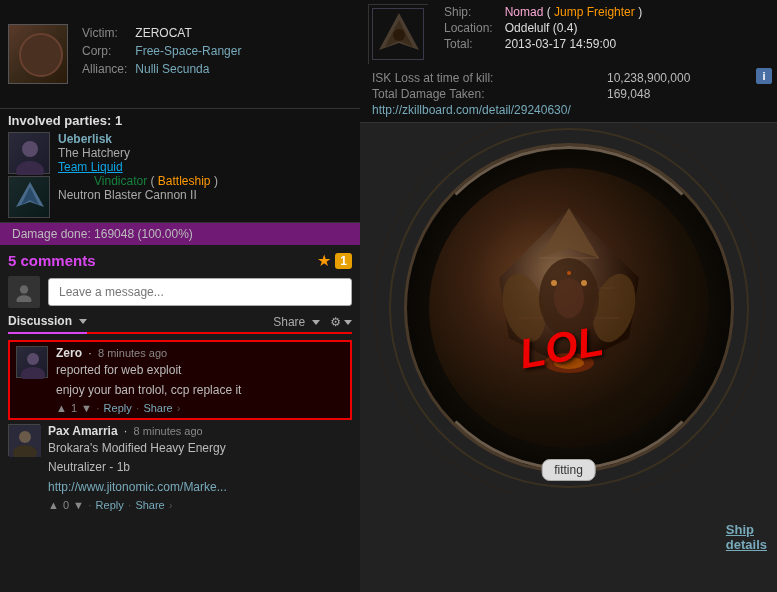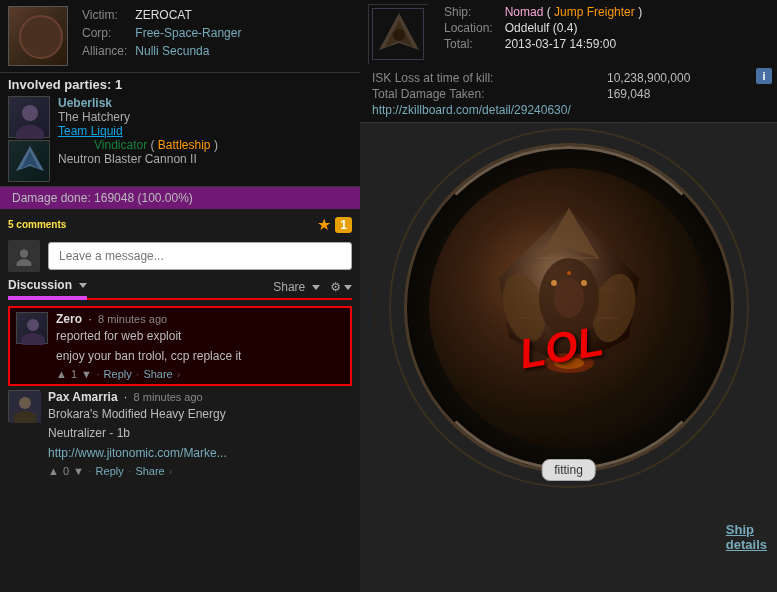--- a/index.html
+++ b/index.html
@@ -27,21 +27,21 @@
       padding: 0;
       overflow: hidden;
     }
 
     
     .victim-section {
       background: #111;
       display: flex;
       align-items: stretch;
       border-bottom: 1px solid #333;
-      padding: 6px 8px;
+      padding: 24px 8px;
     }
 
     .victim-avatar {
       width: 60px;
       height: 60px;
       background: #333;
       border: 1px solid #555;
       margin-right: 10px;
       flex-shrink: 0;
       display: flex;
@@ -158,22 +158,22 @@
       background: #1a1a1a;
       padding: 6px 8px;
     }
     .comments-header {
       display: flex;
       align-items: center;
       justify-content: space-between;
       margin-bottom: 6px;
     }
     .comments-title {
-      color: #fde047;
-      font-size: 10px;
+      color: #d946ef;
+      font-size: 15px;
       font-weight: bold;
     }
     .comments-star {
       display: flex;
       align-items: center;
       gap: 4px;
     }
     .star-icon {
       color: #f90;
       font-size: 16px;
@@ -223,21 +223,21 @@
       display: flex;
       align-items: center;
       justify-content: space-between;
       border-bottom: 2px solid #e00;
       padding-bottom: 2px;
       margin-bottom: 6px;
     }
     .tab-discussion {
       color: #ddd;
       font-weight: bold;
-      border-bottom: 4px solid #d946ef;
+      border-bottom: 2px solid #d946ef;
       padding-bottom: 4px;
       margin-bottom: -4px;
       display: flex;
       align-items: center;
       gap: 4px;
       cursor: pointer;
     }
     .tab-share {
       color: #aaa;
       display: flex;

